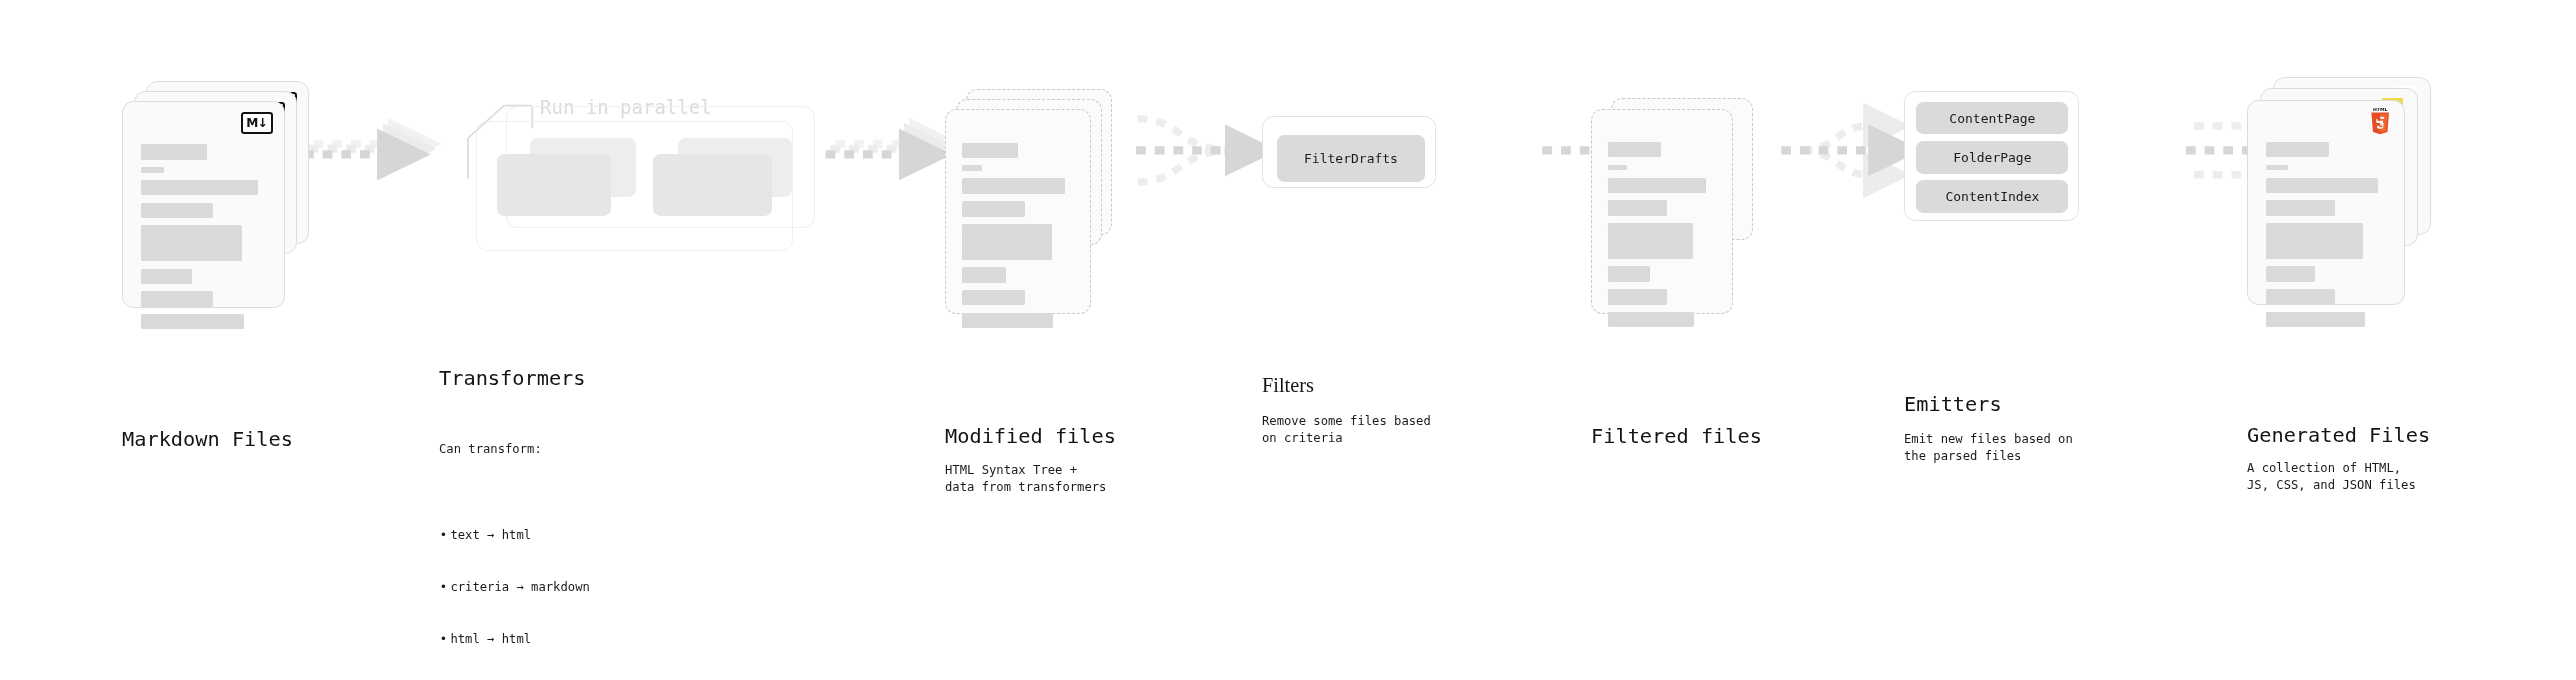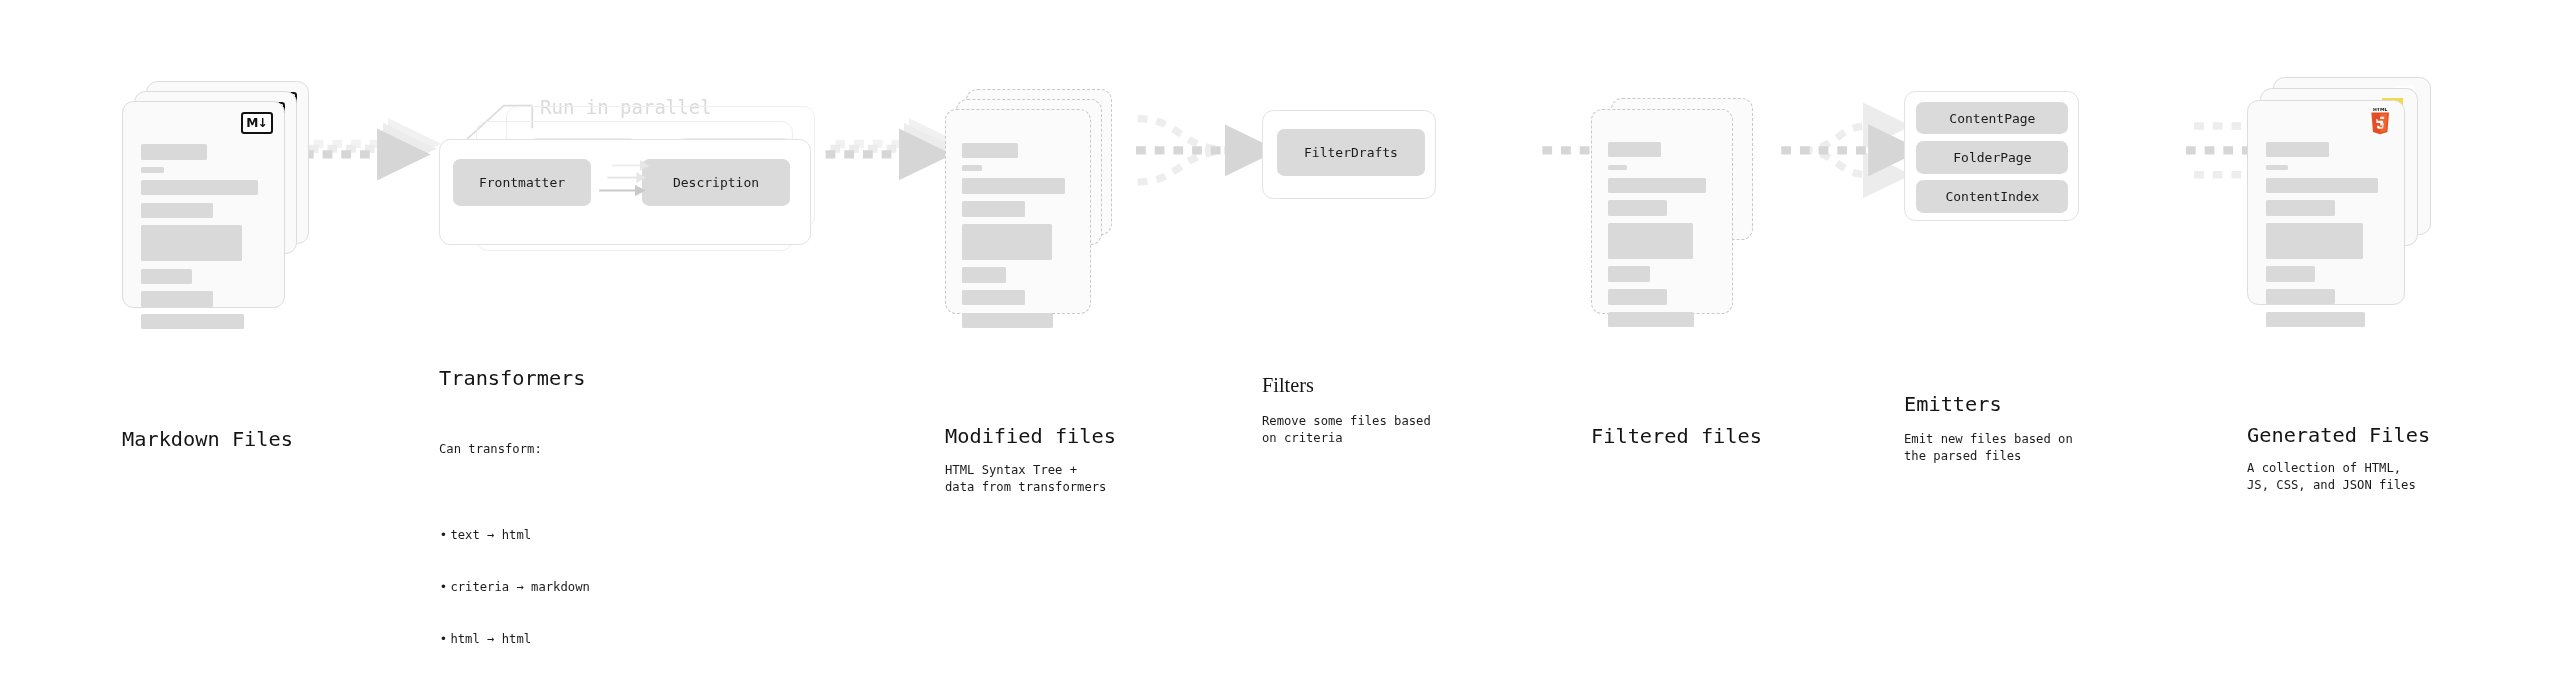--- a/index.html
+++ b/index.html
@@ -260,41 +260,20 @@
     <div class="pbox ghost" style="left:67px; top:0px; width:309px; height:122px;">
       <div class="pill ghost" style="left:23px; top:31px; width:106px; height:59px;"></div>
       <div class="pill ghost" style="left:171px; top:31px; width:114px; height:59px;"></div>
     </div>
 
     <div class="pbox ghost" style="left:37px; top:14.6px; width:317px; height:130px;">
       <div class="pill ghost2" style="left:19.5px; top:32.5px; width:114px; height:62px;"></div>
       <div class="pill ghost2" style="left:176px; top:32.5px; width:119px; height:62px;"></div>
     </div>
 
-    <div class="pbox" style="left:0px; top:32.5px; width:372px; height:106px;">
-      <div class="pill" style="left:13px; top:19.5px; width:138px; height:47px;">
-        <span>Frontmatter</span>
-      </div>
-      <div class="pill" style="left:202px; top:19.5px; width:148px; height:47px;">
-        <span>Description</span>
-      </div>
-      <svg width="372" height="106" style="position:absolute;left:0;top:0;" viewBox="0 0 458 130">
-        <defs>
-          <marker id="tah" markerWidth="6" markerHeight="6" refX="1" refY="3" orient="auto">
-            <path d="M0,0 L5.6,3 L0,6 Z" fill="#c9c9c9"></path>
-          </marker>
-          <marker id="tahl" markerWidth="6" markerHeight="6" refX="1" refY="3" orient="auto">
-            <path d="M0,0 L5.6,3 L0,6 Z" fill="#e6e6e6"></path>
-          </marker>
-        </defs>
-        <line x1="212" y1="31" x2="248" y2="31" stroke="#ececec" stroke-width="2.2" marker-end="url(#tahl)"></line>
-        <line x1="206" y1="46" x2="244" y2="46" stroke="#e2e2e2" stroke-width="2.2" marker-end="url(#tahl)"></line>
-        <line x1="196" y1="62" x2="242" y2="62" stroke="#c9c9c9" stroke-width="2.4" marker-end="url(#tah)"></line>
-      </svg>
-    </div>
   </div>
 
   <div class="title" style="left:439px; top:366px;">Transformers</div>
 
   <div class="sub" style="left:439px; top:406px;">
     <div>Can transform:</div>
     <ul>
       <li>text → html</li>
       <li>criteria → markdown</li>
       <li>html → html</li>
@@ -317,21 +296,21 @@
       </div>
     </div>
   </div>
 
   <div class="title" style="left:945px; top:424px;">Modified files</div>
 
   <div class="sub" style="left:945px; top:462px;">HTML Syntax Tree +
 data from transformers</div>
 
   <div class="node" style="left:1262px; top:106px; width:179px; height:106px;">
-    <div class="pbox" style="left:0px; top:4px; width:174px; height:89px;">
+    <div class="pbox" style="left:0px; top:10px; width:174px; height:72px;">
       <div class="pill" style="left:14px; top:18px; width:148px; height:47px;">
         <span>FilterDrafts</span>
       </div>
     </div>
   </div>
 
   <div class="title" style="left:1262px; top:374px;font-family:Liberation Serif, serif;">Filters</div>
 
   <div class="sub" style="left:1262px; top:413px;">Remove some files based
 on criteria</div>

